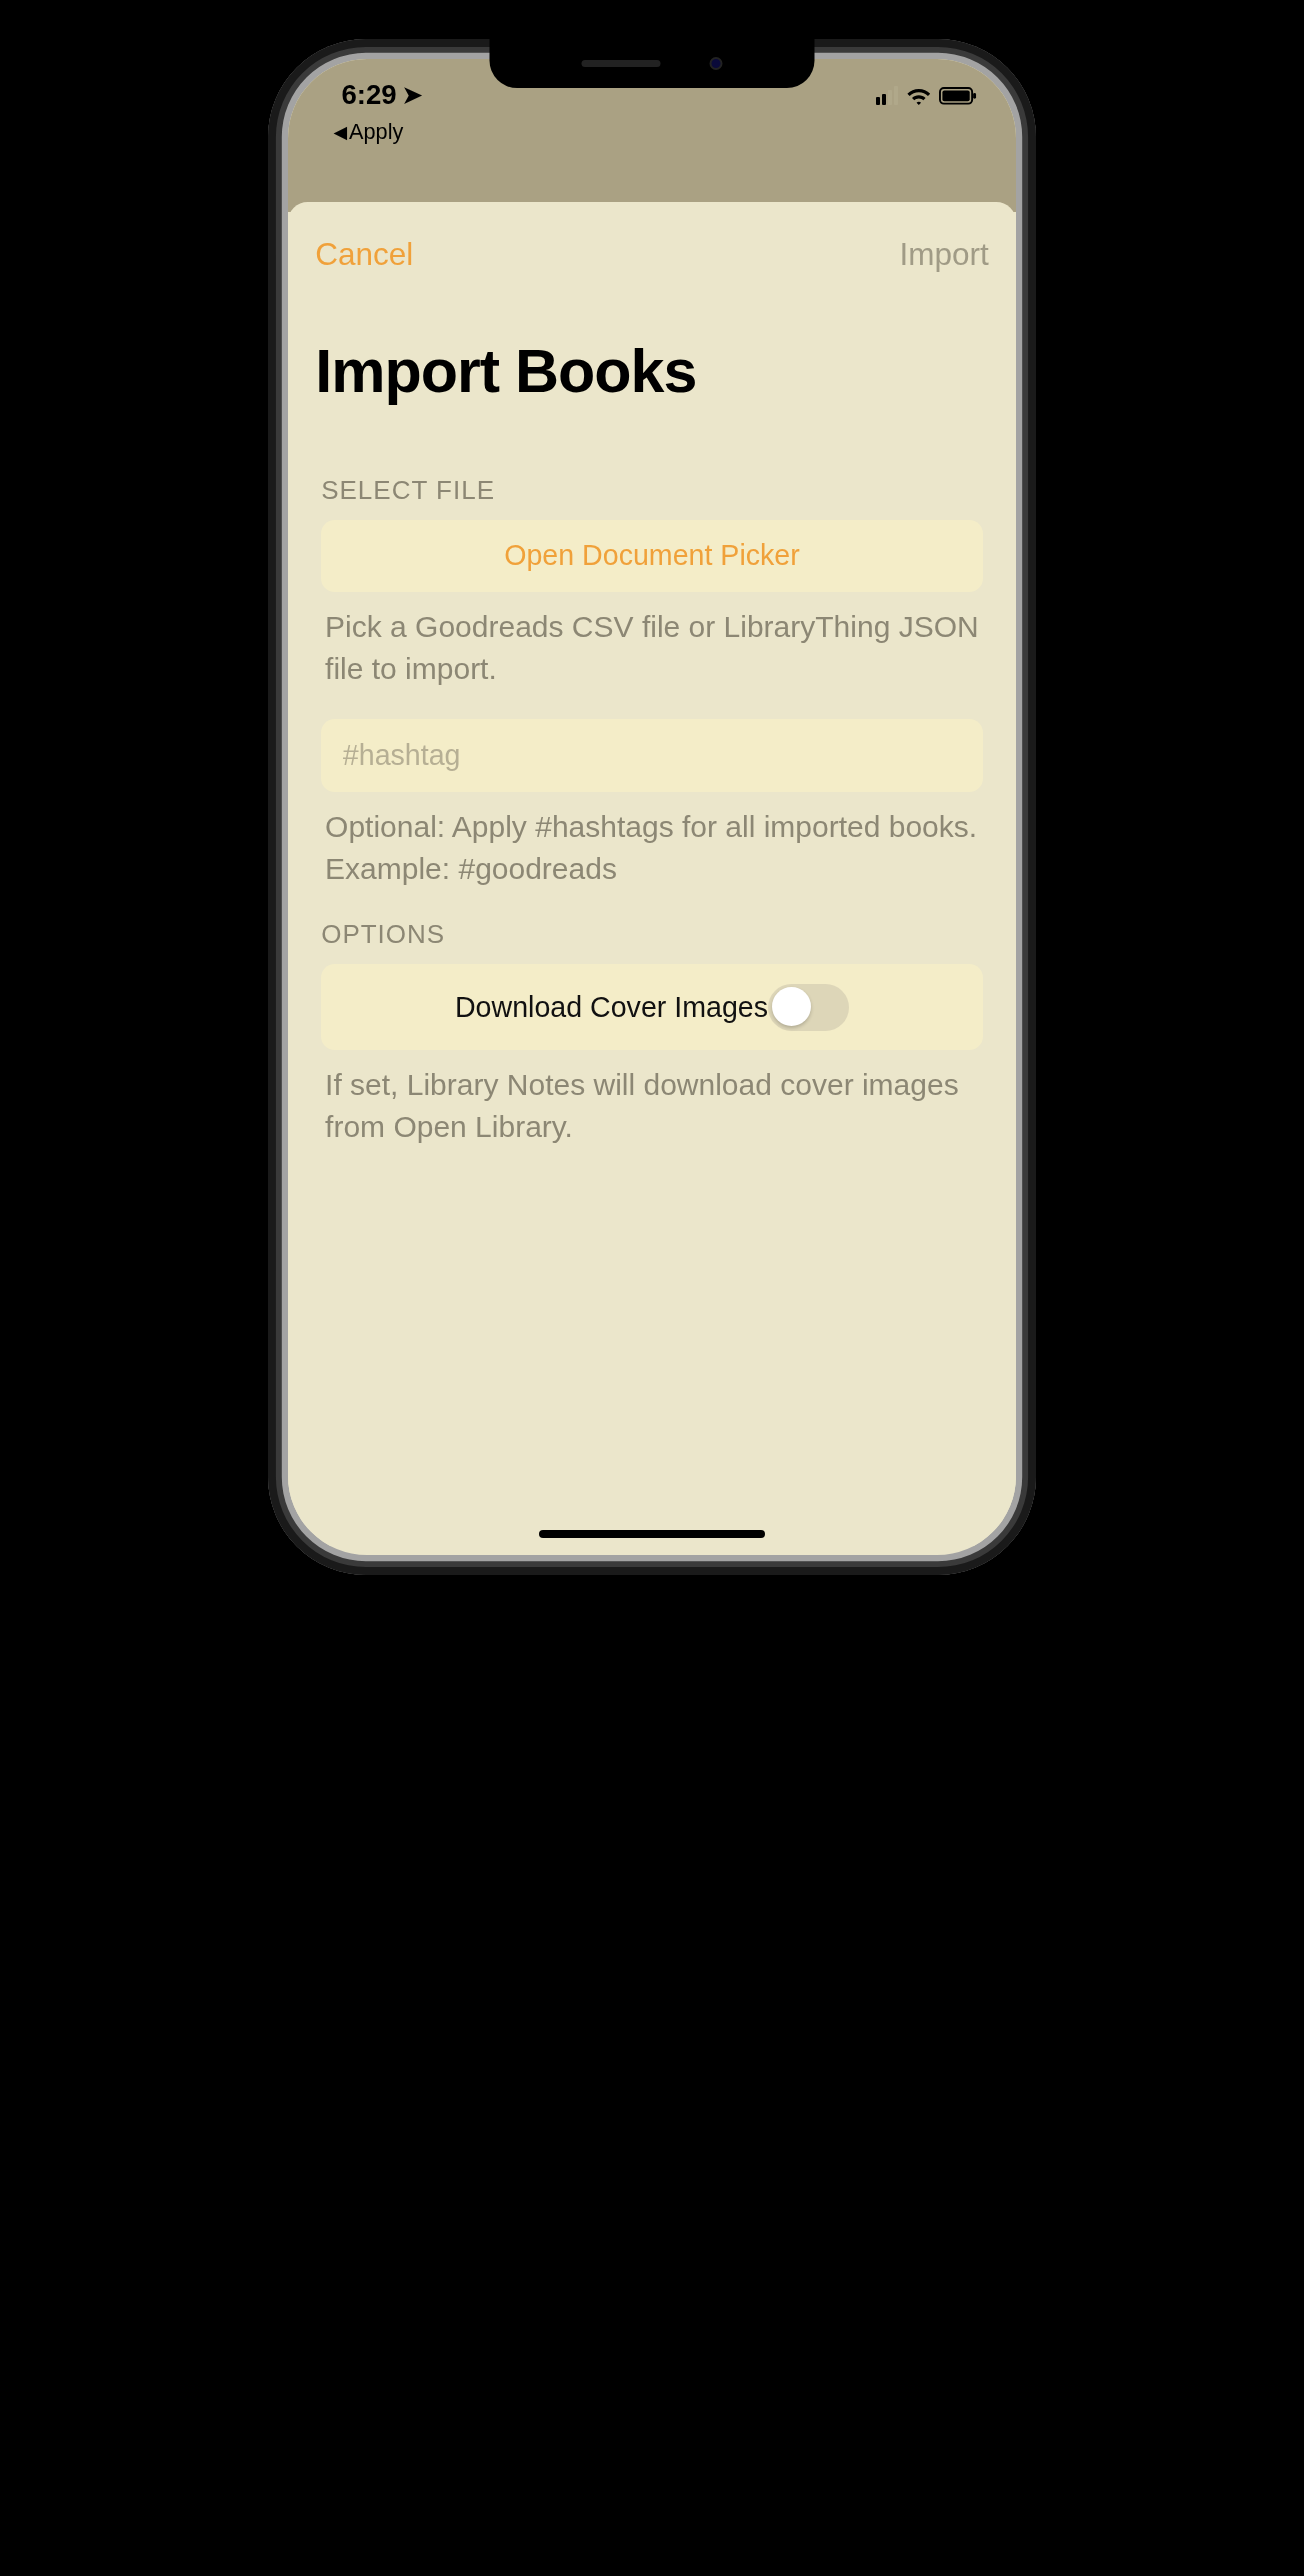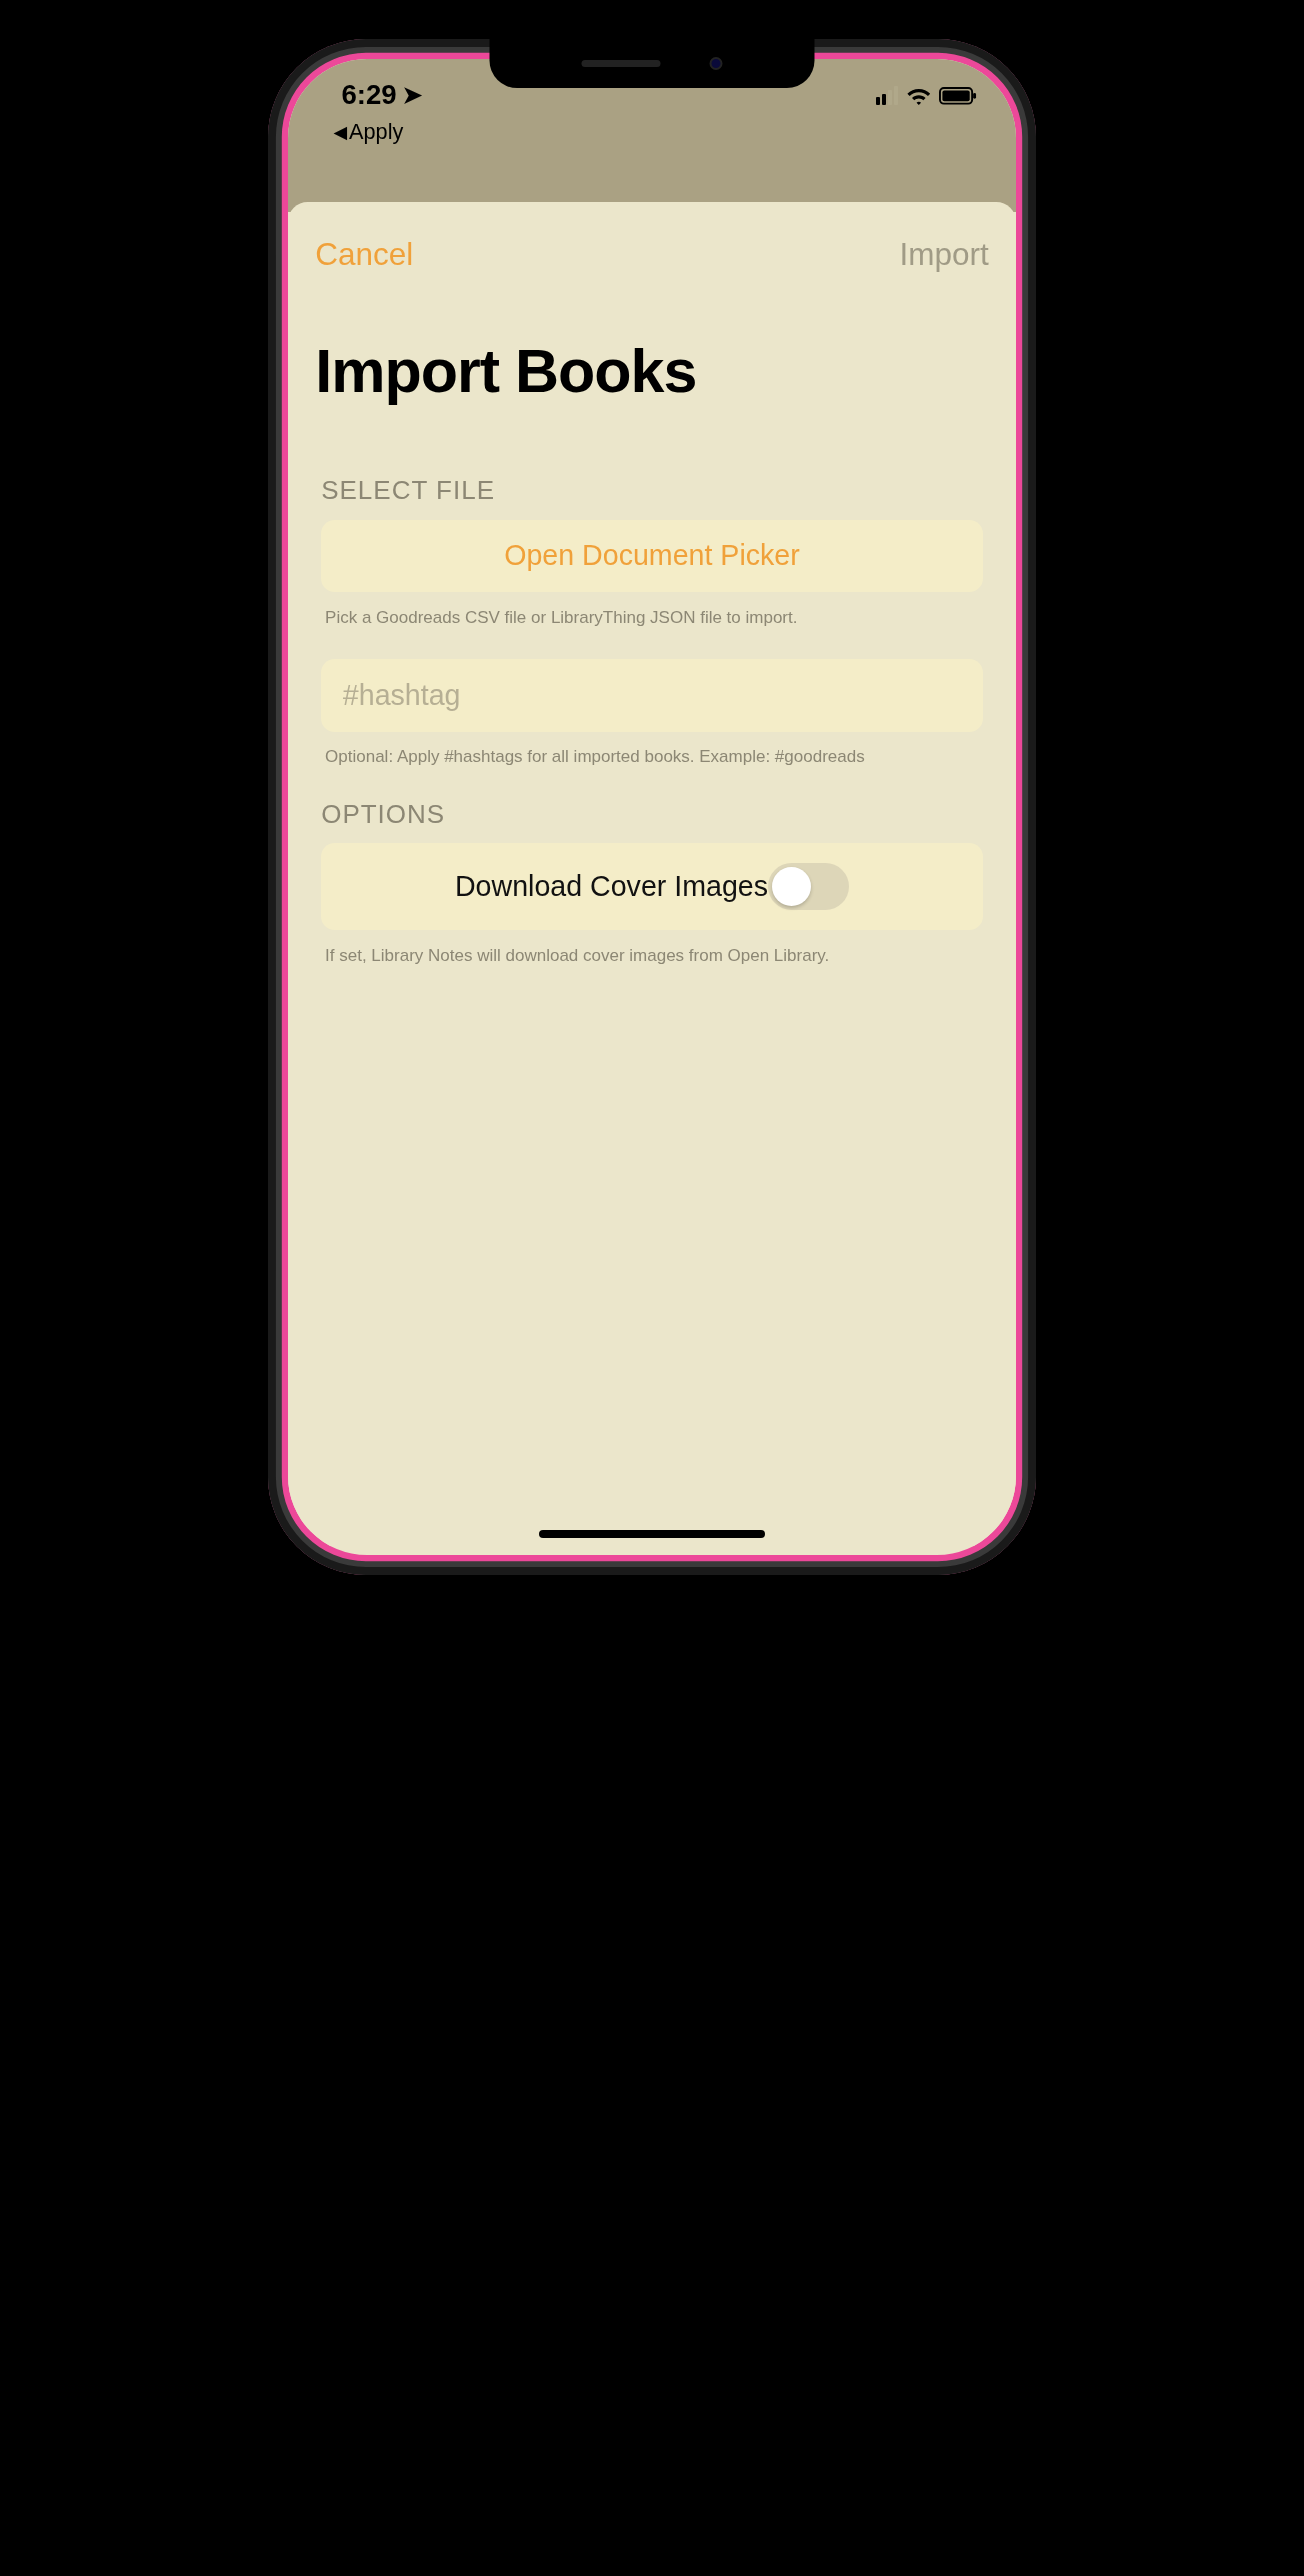--- a/index.html
+++ b/index.html
@@ -7,21 +7,21 @@
     font-family: -apple-system, BlinkMacSystemFont, "Helvetica Neue", Arial, sans-serif;
     background: #000;
     display: flex;
     justify-content: center;
     align-items: flex-start;
     padding: 39px;
   }
   .device-frame {
     width: 768px;
     height: 1536px;
-    background: #ec4899;
+    background: #a3a3a3;
     border-radius: 98px;
     padding: 19.7px;
     position: relative;
     box-shadow: inset 0 0 0 7.9px #1a1a1a, inset 0 0 0 13.8px #3a3a3a;
   }
   .screen {
     width: 100%;
     height: 100%;
     background: #ebe6cb;
     border-radius: 79px;
@@ -110,21 +110,21 @@
     padding: 19.7px 21.7px;
     font-size: 28.6px;
     display:flex;
     align-items:center;
     justify-content:center;
     min-height: 71px;
   }
   .cell-action { color:#f0a13a; }
   .cell-label-dark { color:#111; }
   .hint {
-    font-size: 17px;
+    font-size: 30px;
     color: #8c8774;
     padding: 13.8px 3.9px 0 3.9px;
     line-height: 1.4;
   }
   .toggle {
     width: 81px;
     height: 47px;
     background: #ddd6b8;
     border-radius: 29.5px;
     position: relative;

